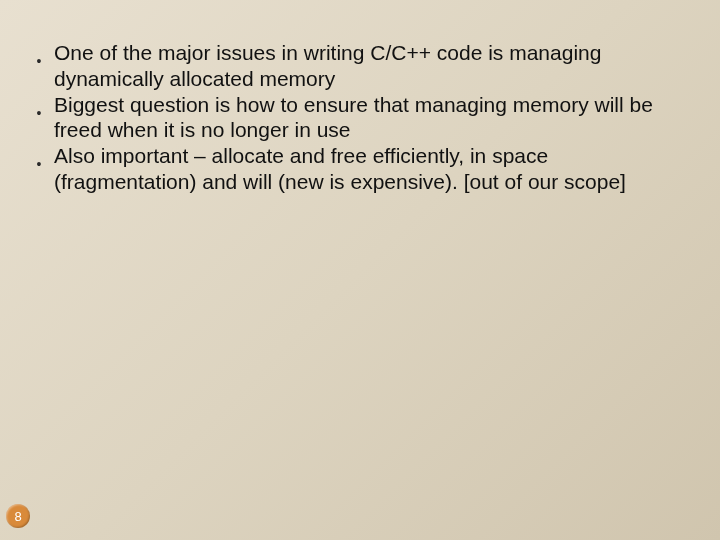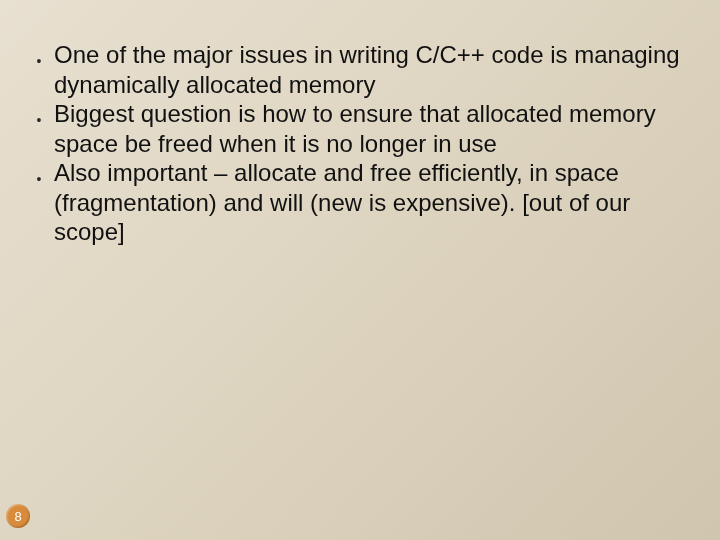--- a/index.html
+++ b/index.html
@@ -51,21 +51,21 @@
   .bullet-dot {
     font-size: 14px;
     color: #2a2a2a;
     margin-top: 13px;
     margin-right: 10px;
     flex-shrink: 0;
     width: 10px;
     text-align: center;
   }
   .bullet-text {
-    font-size: 24px;
+    font-size: 21px;
     color: #111;
     line-height: 1.23;
   }
   .page-number-circle {
     position: absolute;
     bottom: 12px;
     left: 6px;
     width: 24px;
     height: 24px;
     border-radius: 50%;
@@ -85,21 +85,21 @@
 
 <div class="slide">
 
   <div class="content">
     <div class="bullet-item">
       <div class="bullet-dot">•</div>
       <div class="bullet-text">One of the major issues in writing C/C++ code is managing dynamically allocated memory</div>
     </div>
     <div class="bullet-item">
       <div class="bullet-dot">•</div>
-      <div class="bullet-text">Biggest question is how to ensure that allocated memory space be freed when it is no longer in use</div>
+      <div class="bullet-text">Biggest question is how to ensure that managing memory will be freed when it is no longer in use</div>
     </div>
     <div class="bullet-item">
       <div class="bullet-dot">•</div>
       <div class="bullet-text">Also important – allocate and free efficiently, in space (fragmentation) and will (new is expensive). [out of our scope]</div>
     </div>
   </div>
 
   <div class="page-number-circle">
     <span class="page-number">8</span>
   </div>

